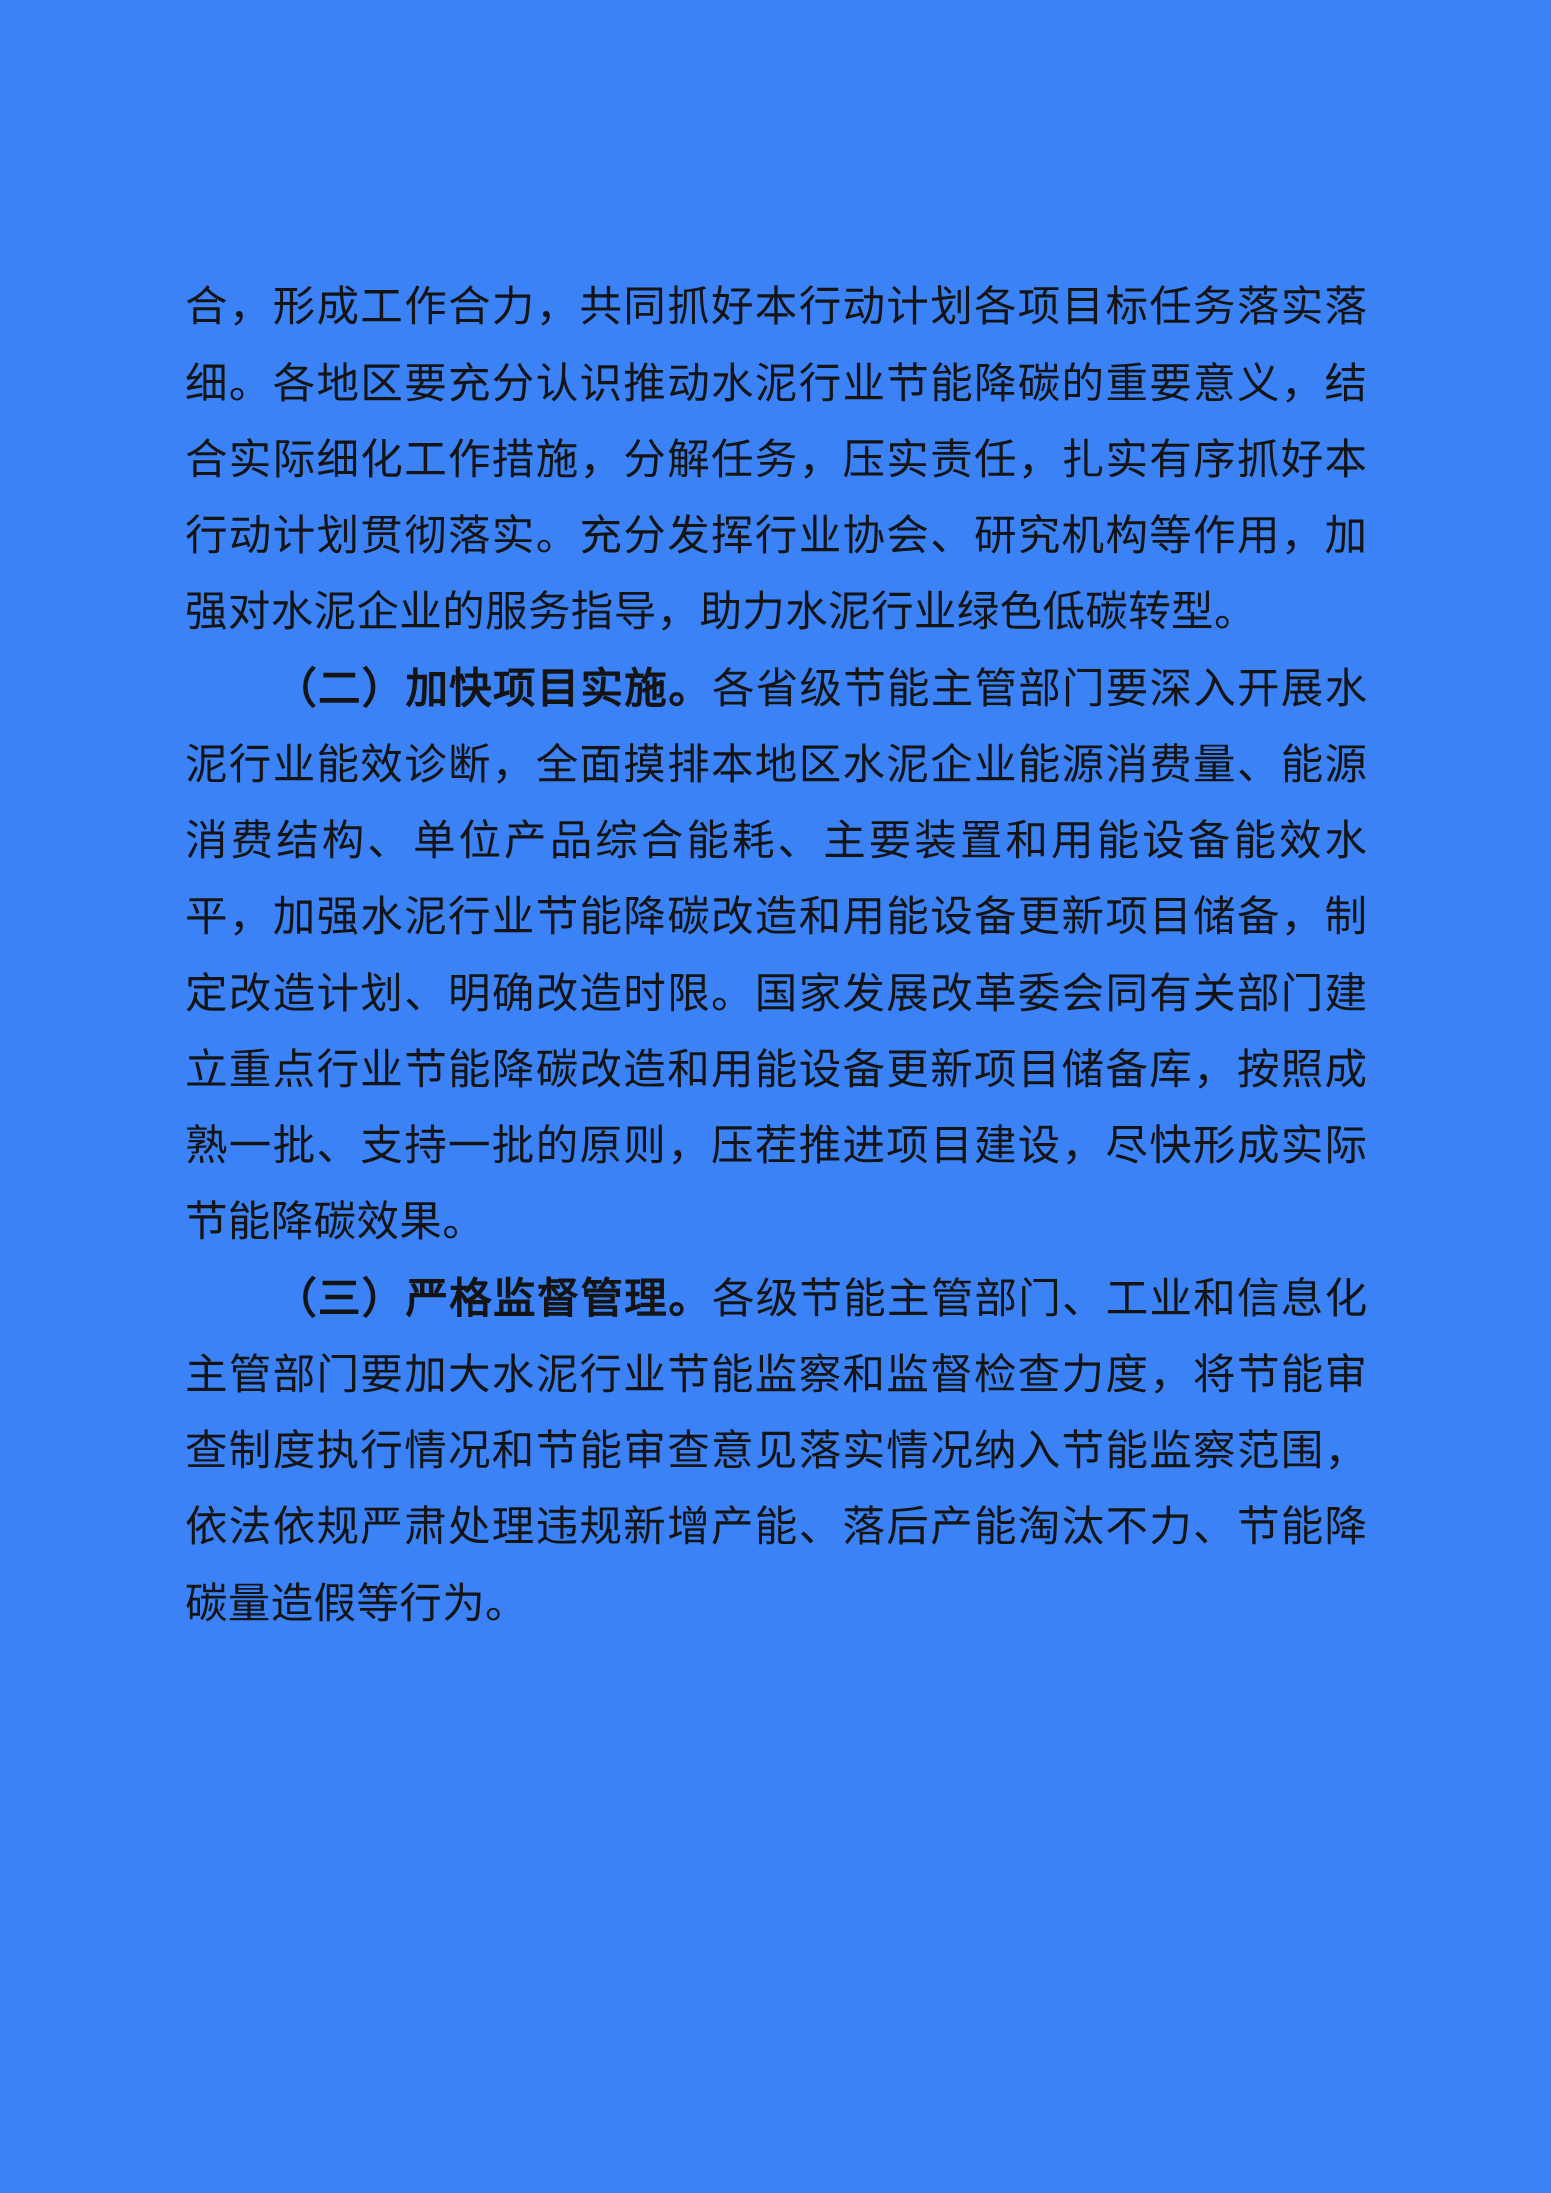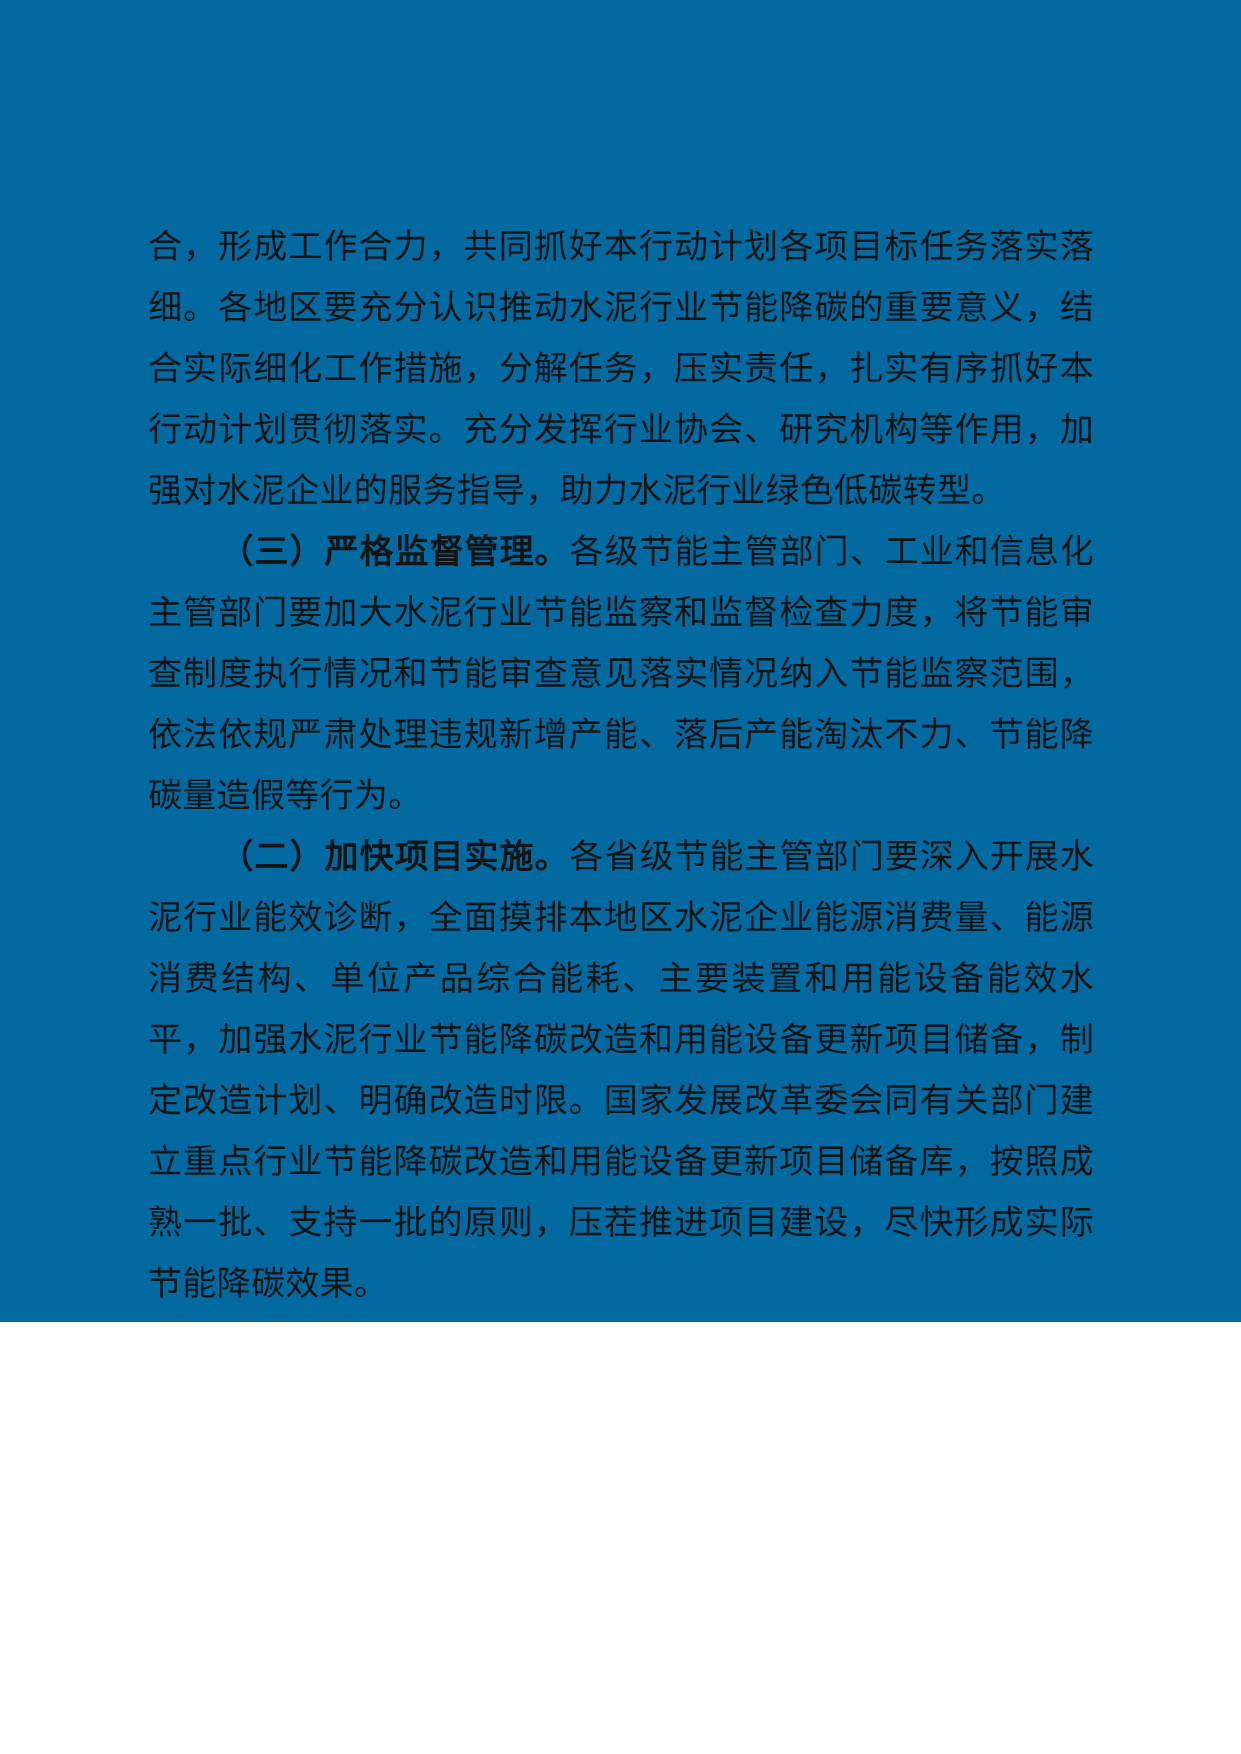--- a/index.html
+++ b/index.html
@@ -3,22 +3,22 @@
 <meta charset="utf-8">
 <style>
   html, body {
     margin: 0;
     padding: 0;
     background: #ffffff;
   }
   .page {
     position: relative;
     width: 1241px;
-    height: 1322px;
-    background: #0369a1;
+    height: 1754px;
+    background: #3b82f6;
     overflow: hidden;
   }
   .text-block {
     position: absolute;
     left: 148px;
     top: 216px;
     width: 946px;
     color: #141414;
     font-family: "Liberation Serif", "DejaVu Serif", serif;
     font-size: 34px;
@@ -39,19 +39,19 @@
   }
 </style>
 </head>
 <body>
 
 <div class="page">
   <div class="text-block">
 
     <p class="para"><span>合，形成工作合力，共同抓好本行动计划各项目标任务落实落细。各地区要充分认识推动水泥行业节能降碳的重要意义，结合实际细化工作措施，分解任务，压实责任，扎实有序抓好本行动计划贯彻落实。充分发挥行业协会、研究机构等作用，加强对水泥企业的服务指导，助力水泥行业绿色低碳转型。</span></p>
 
+    <p class="para indent"><strong class="para-heading">（二）加快项目实施。</strong><span>各省级节能主管部门要深入开展水泥行业能效诊断，全面摸排本地区水泥企业能源消费量、能源消费结构、单位产品综合能耗、主要装置和用能设备能效水平，加强水泥行业节能降碳改造和用能设备更新项目储备，制定改造计划、明确改造时限。国家发展改革委会同有关部门建立重点行业节能降碳改造和用能设备更新项目储备库，按照成熟一批、支持一批的原则，压茬推进项目建设，尽快形成实际节能降碳效果。</span></p>
+
     <p class="para indent"><strong class="para-heading">（三）严格监督管理。</strong><span>各级节能主管部门、工业和信息化主管部门要加大水泥行业节能监察和监督检查力度，将节能审查制度执行情况和节能审查意见落实情况纳入节能监察范围，依法依规严肃处理违规新增产能、落后产能淘汰不力、节能降碳量造假等行为。</span></p>
-
-    <p class="para indent"><strong class="para-heading">（二）加快项目实施。</strong><span>各省级节能主管部门要深入开展水泥行业能效诊断，全面摸排本地区水泥企业能源消费量、能源消费结构、单位产品综合能耗、主要装置和用能设备能效水平，加强水泥行业节能降碳改造和用能设备更新项目储备，制定改造计划、明确改造时限。国家发展改革委会同有关部门建立重点行业节能降碳改造和用能设备更新项目储备库，按照成熟一批、支持一批的原则，压茬推进项目建设，尽快形成实际节能降碳效果。</span></p>
 
 
   </div>
 </div>
 
 </body></html>

